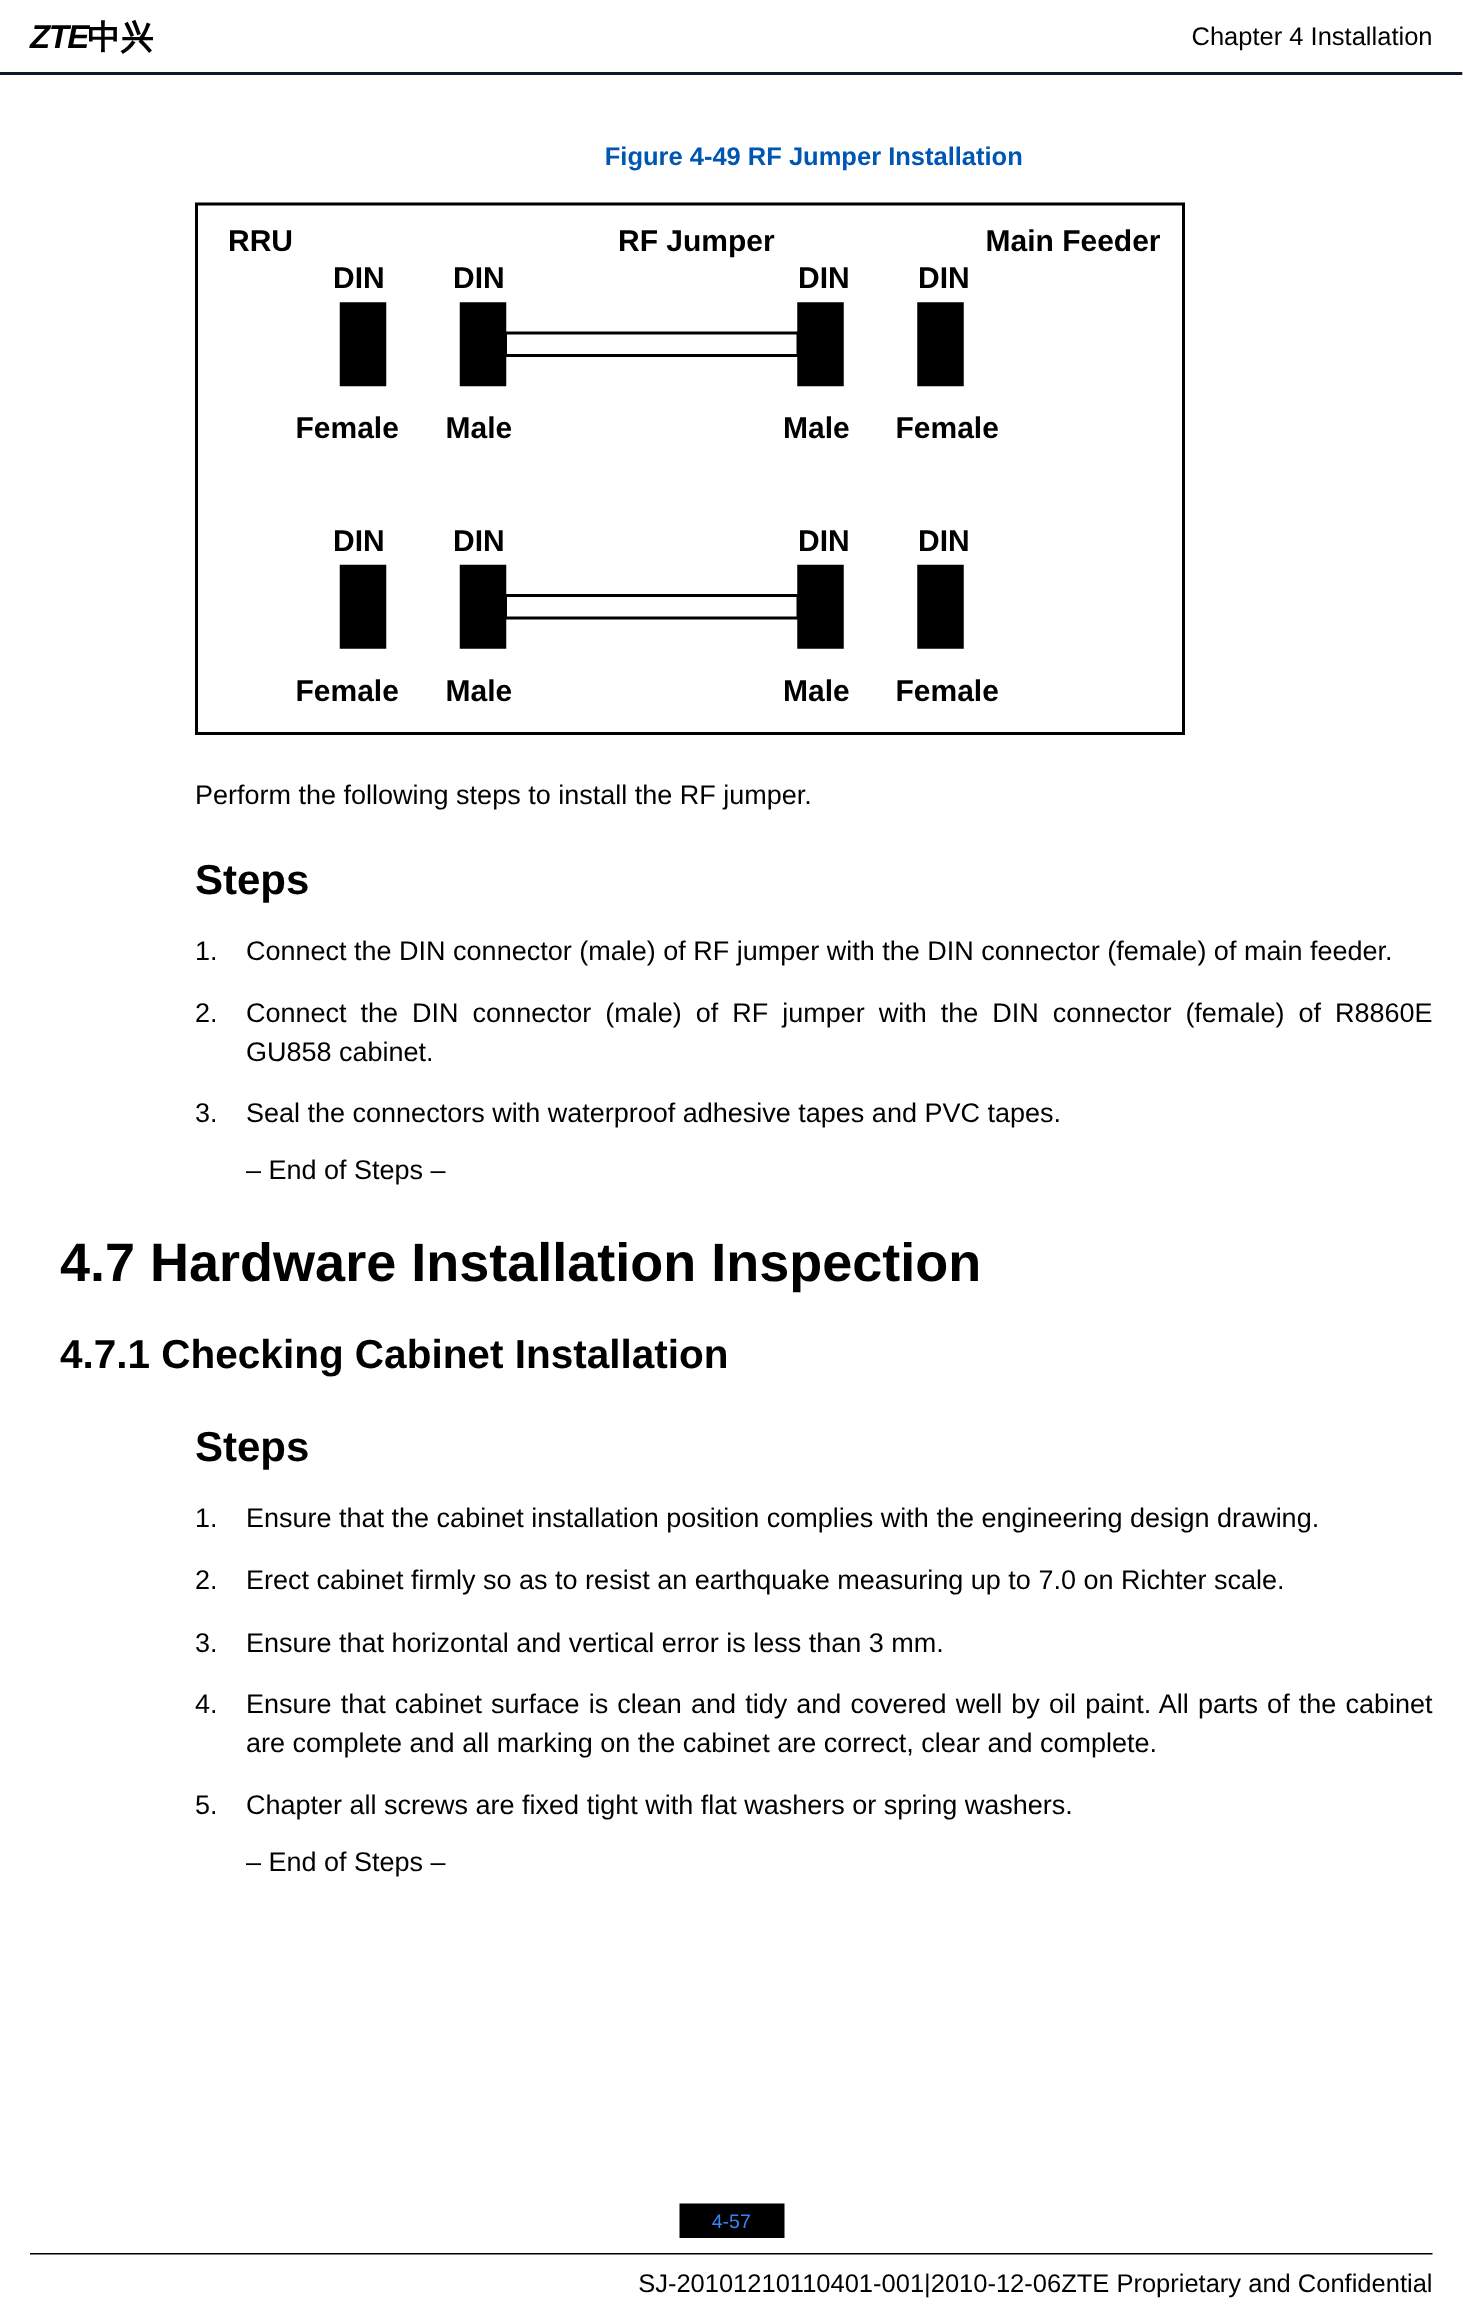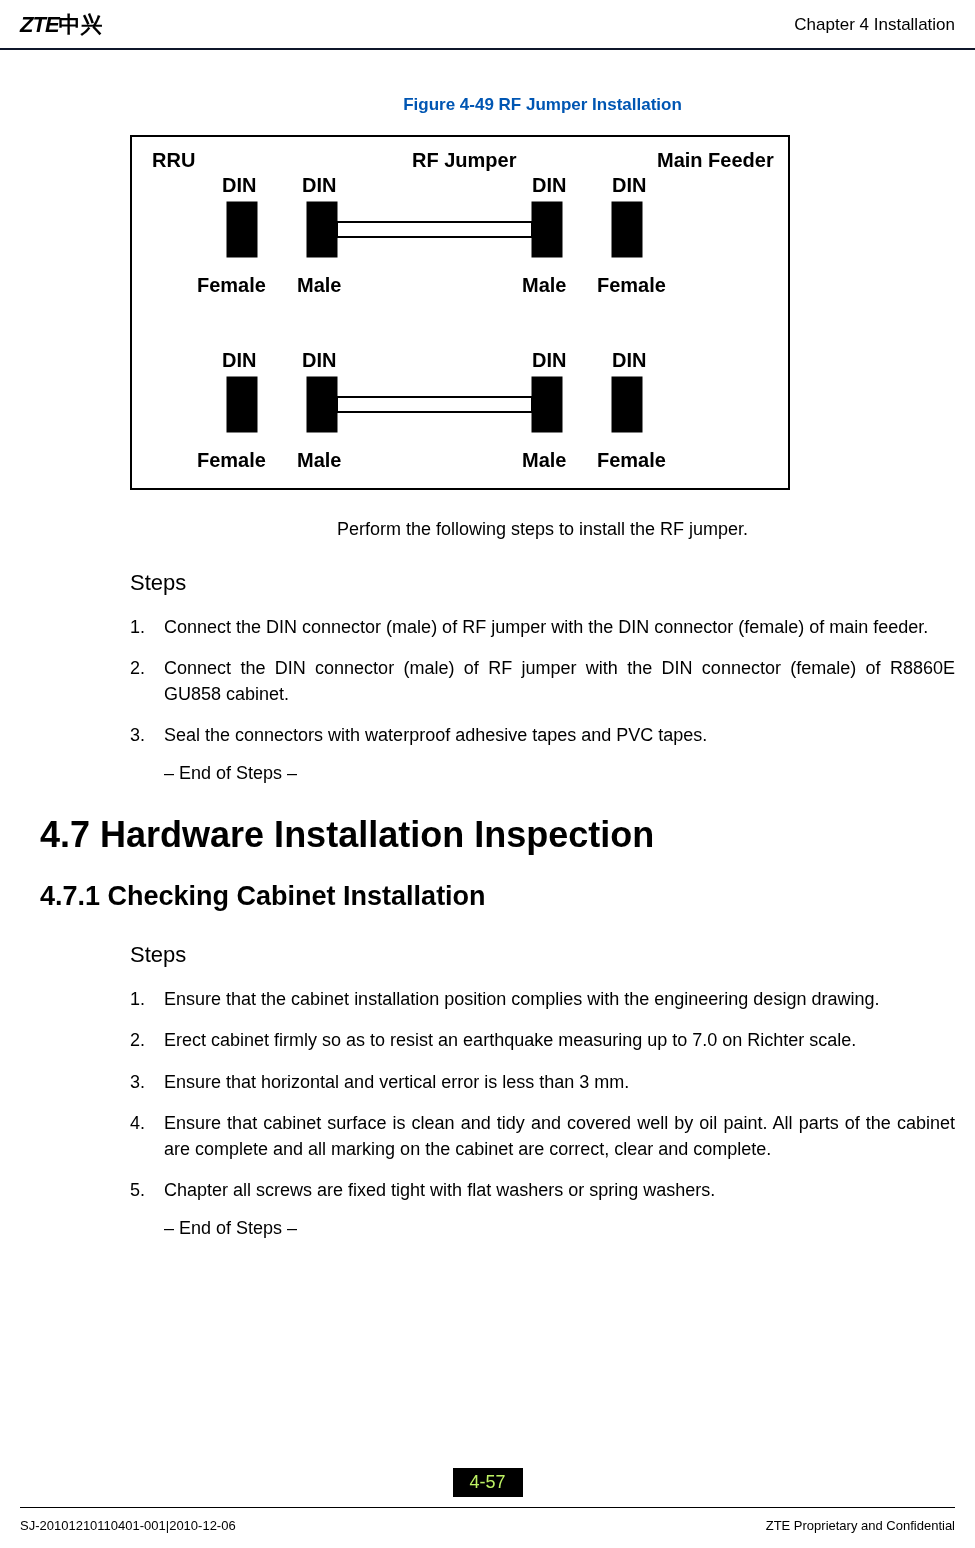--- a/index.html
+++ b/index.html
@@ -53,26 +53,25 @@
     .diagram {
       margin-left: 110px;
       margin-bottom: 25px;
       font-weight: bold;
     }
     .intro-text {
       margin-left: 110px;
       font-size: 18px;
       margin-bottom: 30px;
       margin-top: 14px;
-      text-align: center;
     }
     .steps-heading {
       margin-left: 110px;
-      font-weight: normal;
-      font-size: 22px;
+      font-weight: bold;
+      font-size: 28px;
       margin-bottom: 18px;
     }
     .steps-list {
       margin-left: 110px;
       list-style: none;
       counter-reset: step;
     }
     .steps-list li {
       counter-increment: step;
       font-size: 18px;
@@ -112,35 +111,35 @@
     .page-footer-wrap {
       position: absolute;
       bottom: 15px;
       left: 0;
       right: 0;
     }
     .page-number-box {
       width: 70px;
       margin: 0 auto 10px auto;
       background: #000;
-      color: #bef264;
+      color: #3b82f6;
       text-align: center;
       padding: 4px 0;
-      font-size: 18px;
+      font-size: 13px;
       font-family: "Segoe UI", Arial, sans-serif;
     }
     .footer-line {
       border-top: 1.5px solid #000;
       margin: 0 20px;
     }
     .page-footer {
       display: flex;
-      justify-content: space-between;
+      justify-content: flex-end;
       padding: 10px 20px 0 20px;
-      font-size: 13px;
+      font-size: 17px;
       font-family: "Segoe UI", Arial, sans-serif;
     }
     
     .diagram-svg {
       border: 2px solid #000;
       background: #fff;
     }
     .diag-text {
       font-family: Arial, sans-serif;
       font-size: 20px;

